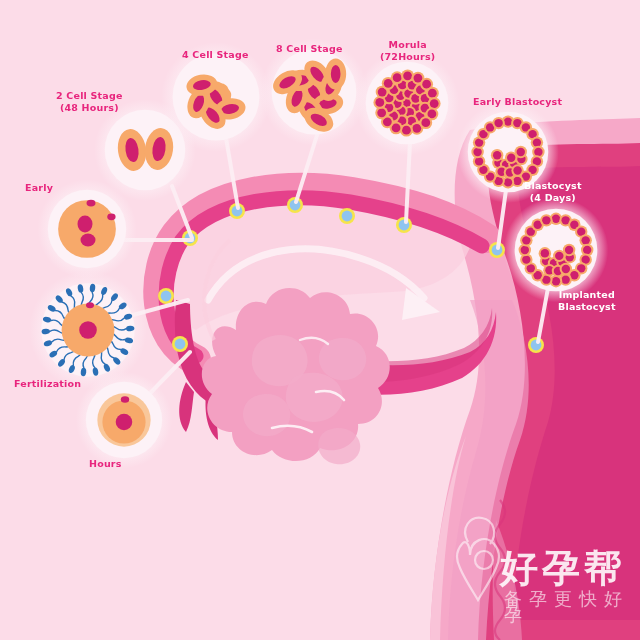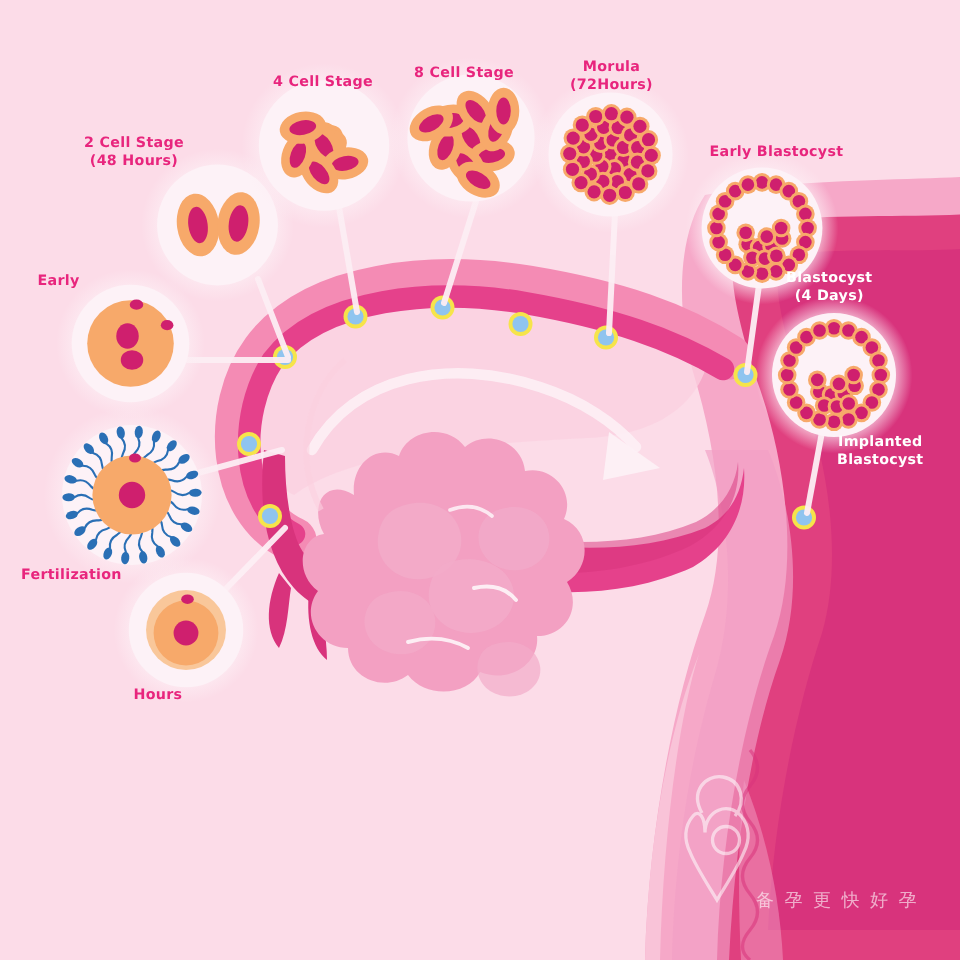--- a/index.html
+++ b/index.html
@@ -24,21 +24,21 @@
   }
   .lbl.pink{color:#e8257d;}
   .lbl.white{color:#ffffff;}
   .wm{
     position:absolute;
     color:rgba(255,255,255,.88);
     font-family:"DejaVu Sans", sans-serif;
     user-select:none;
   }
   .wm-main{font-size:38px;font-weight:bold;letter-spacing:4px;line-height:40px;}
-  .wm-sub{font-size:12px;letter-spacing:7px;line-height:16px;color:rgba(255,255,255,.6);}
+  .wm-sub{font-size:18px;letter-spacing:7px;line-height:16px;color:rgba(255,255,255,.6);font-family:Liberation Mono, monospace;}
 </style>
 </head>
 <body>
 
 <div id="stage">
 
   <svg id="art" viewBox="0 0 640 640">
     <defs>
       <radialGradient id="haloGrad" cx="50%" cy="50%" r="50%">
         <stop offset="55%" stop-color="#fdeef4" stop-opacity="1"></stop>
@@ -580,14 +580,15 @@
 (72Hours)</div>
       <div class="lbl pink" style="left: 473px; top: 96px;">Early Blastocyst</div>
       <div class="lbl white" style="left: 524px; top: 180px;">Blastocyst
 (4 Days)</div>
       <div class="lbl white" style="left: 558px; top: 289px;">Implanted
 Blastocyst</div>
       <div class="lbl pink" style="left: 14px; top: 378px;">Fertilization</div>
       <div class="lbl pink" style="left: 89px; top: 458px;">Hours</div>
     </div>
 
+  <div class="wm wm-main" style="left:500px;top:548px;">好孕帮</div>
   <div class="wm wm-sub" style="left:504px;top:592px;">备孕更快好孕</div>
 </div>
 
 </body></html>

